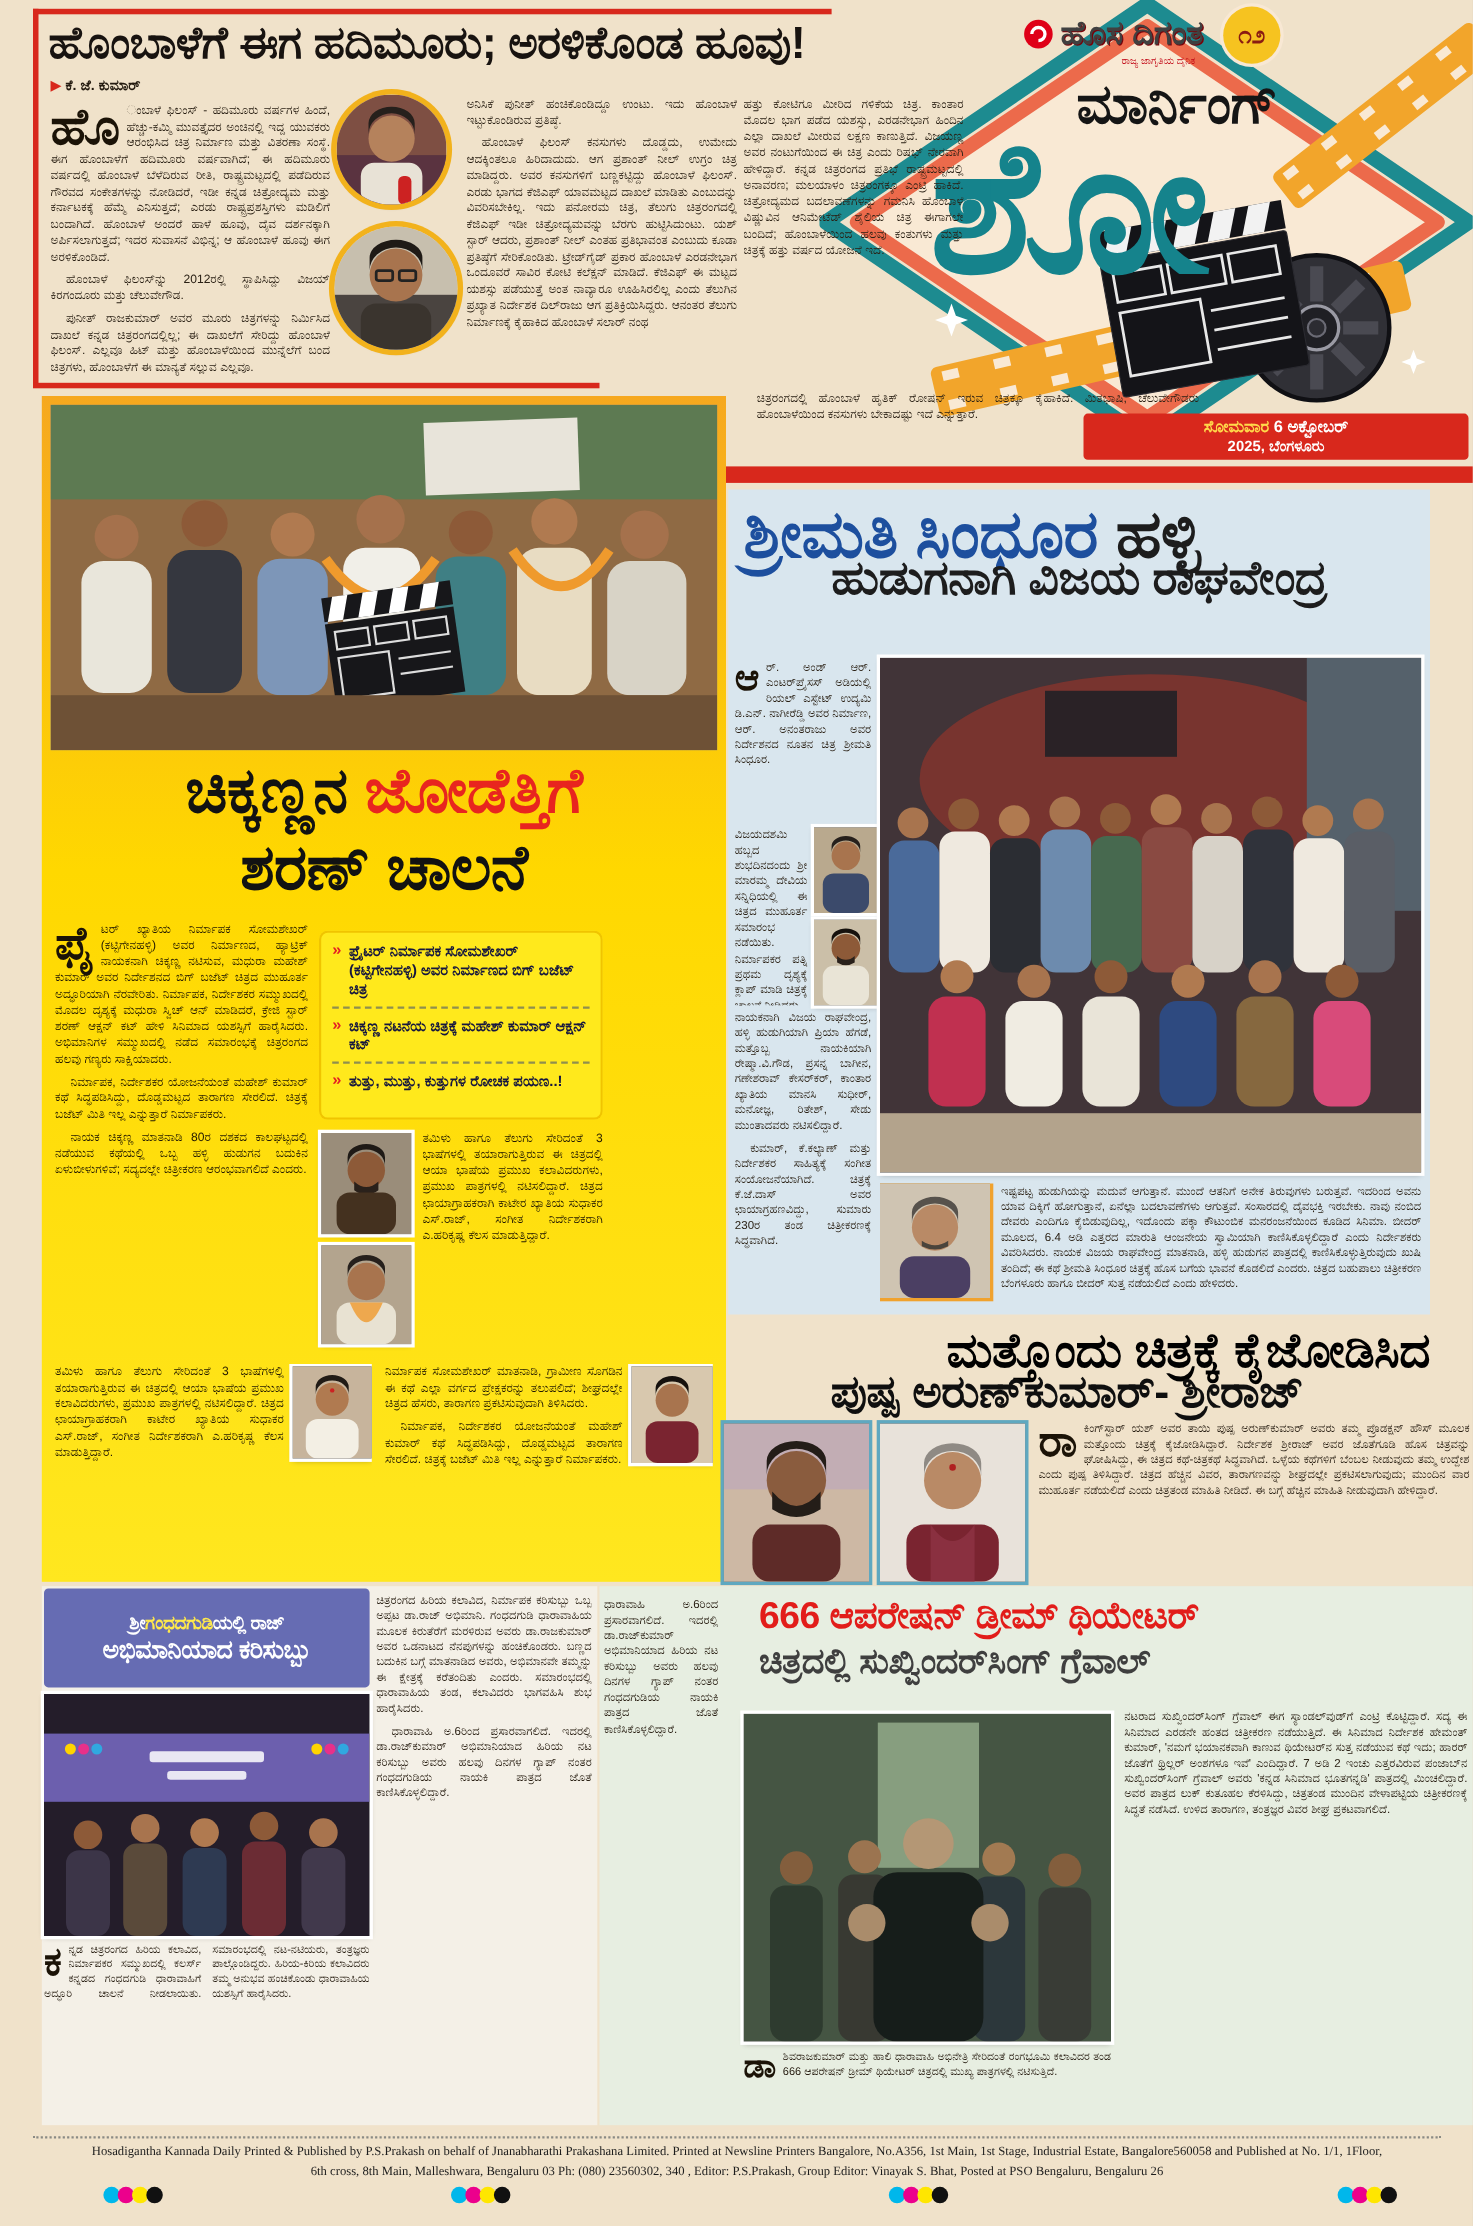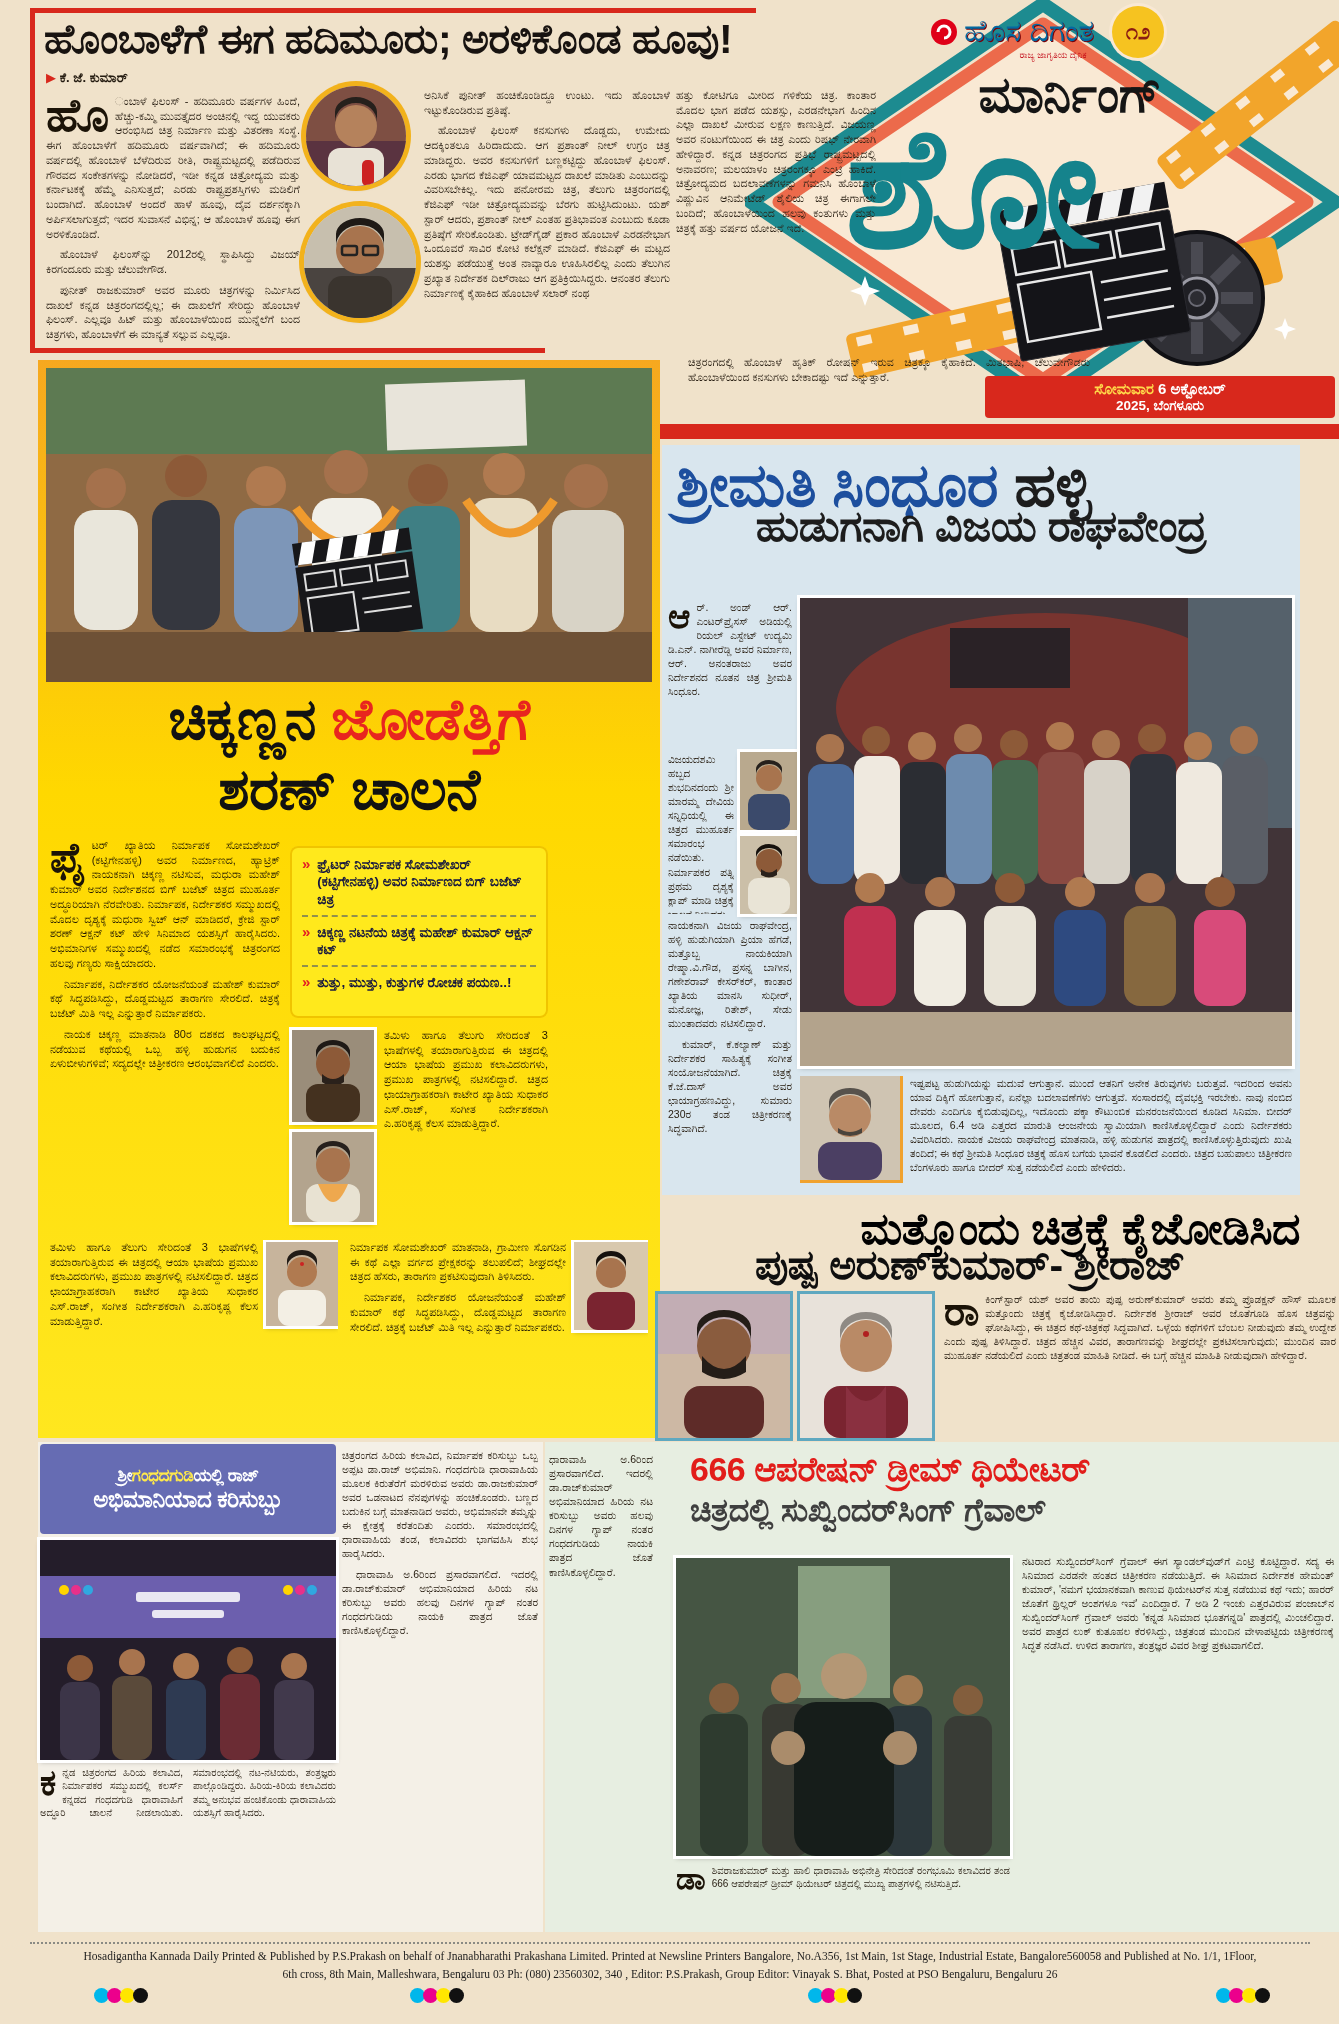--- a/index.html
+++ b/index.html
@@ -113,21 +113,21 @@
       <path d="M120,276 L124,287 L135,291 L124,295 L120,306 L116,295 L105,291 L116,287 Z" fill="#fff"></path>
       <path d="M540,318 L543,326 L551,329 L543,332 L540,340 L537,332 L529,329 L537,326 Z" fill="#fff"></path>
     </svg>
   </div>
 
   <div class="abs" style="left:930px;top:14px;width:210px;display:flex;align-items:center;gap:6px">
     <svg width="28" height="28" viewBox="0 0 28 28">
       <circle cx="14" cy="14" r="13" fill="#df0018"></circle>
         <path d="M8,14 a6,6 0 1 1 6,6" stroke="#fff" stroke-width="3" fill="none"></path>
     </svg>
-    <span style="font-size:30px;font-weight:400;color:#0369a1;white-space:nowrap;text-shadow:1px 1px 0 #7a0008">ಹೊಸ ದಿಗಂತ</span>
+    <span style="font-size:30px;font-weight:700;color:#404040;white-space:nowrap;text-shadow:1px 1px 0 #7a0008">ಹೊಸ ದಿಗಂತ</span>
   </div>
   <div class="abs" style="left:988px;top:50px;width:130px;text-align:center;font-size:9px;font-weight:400;color:#c00010">ರಾಜ್ಯ ಜಾಗೃತಿಯ ದೈನಿಕ</div>
   <div class="abs" style="left:1112px;top:6px;width:52px;height:52px;border-radius:50%;background:#f6c320;display:flex;align-items:center;justify-content:center;font-size:22px;font-weight:900;color:#8a1b12;box-shadow:0 0 0 3px #f8e8d4">೧೨</div>
   <div class="abs hl" style="left:900px;top:66px;width:340px;text-align:center;font-size:50px;color:#151515">ಮಾರ್ನಿಂಗ್</div>
   <div class="abs hl" style="left:845px;top:104px;font-size:168px;line-height:1;color:#15838c">ಶೋ</div>
 
   <div class="abs redline" style="left:985px;top:376px;width:350px;height:42px;border-radius:4px;display:flex;flex-direction:column;align-items:center;justify-content:center;line-height:1.2">
     <div style="font-size:15px;font-weight:800">
       <span style="color:#ffd94a">ಸೋಮವಾರ</span>
       <span style="color:#fff">6 ಅಕ್ಟೋಬರ್</span>

